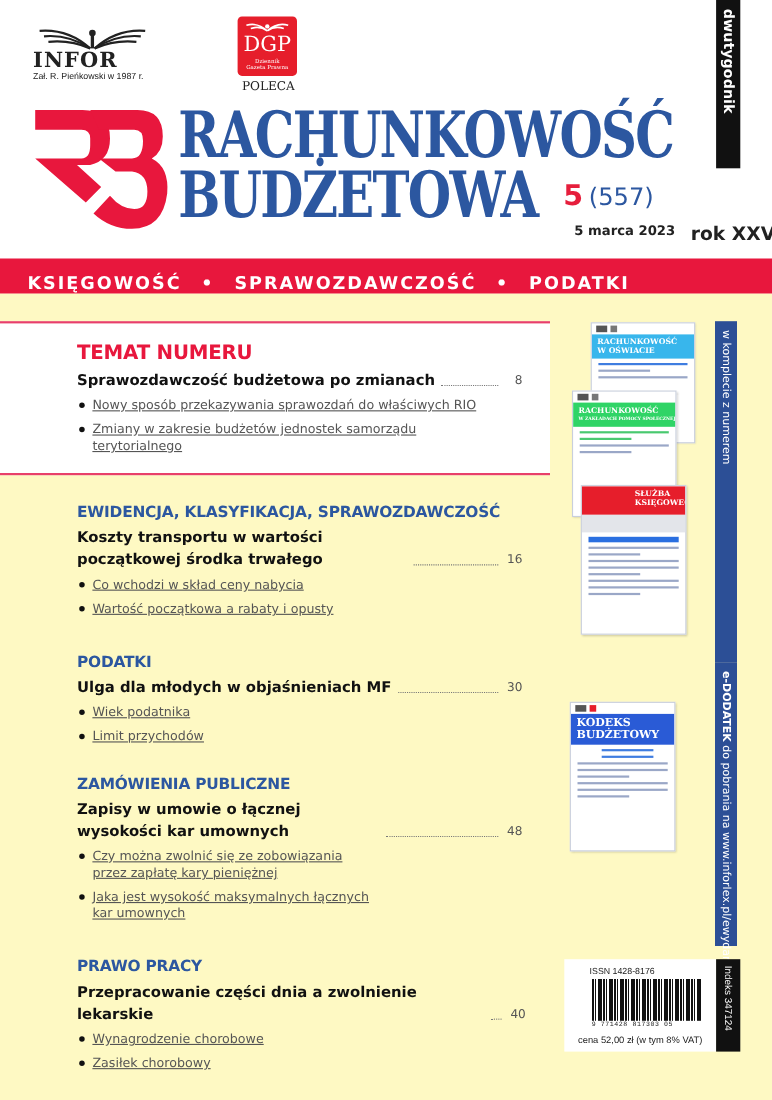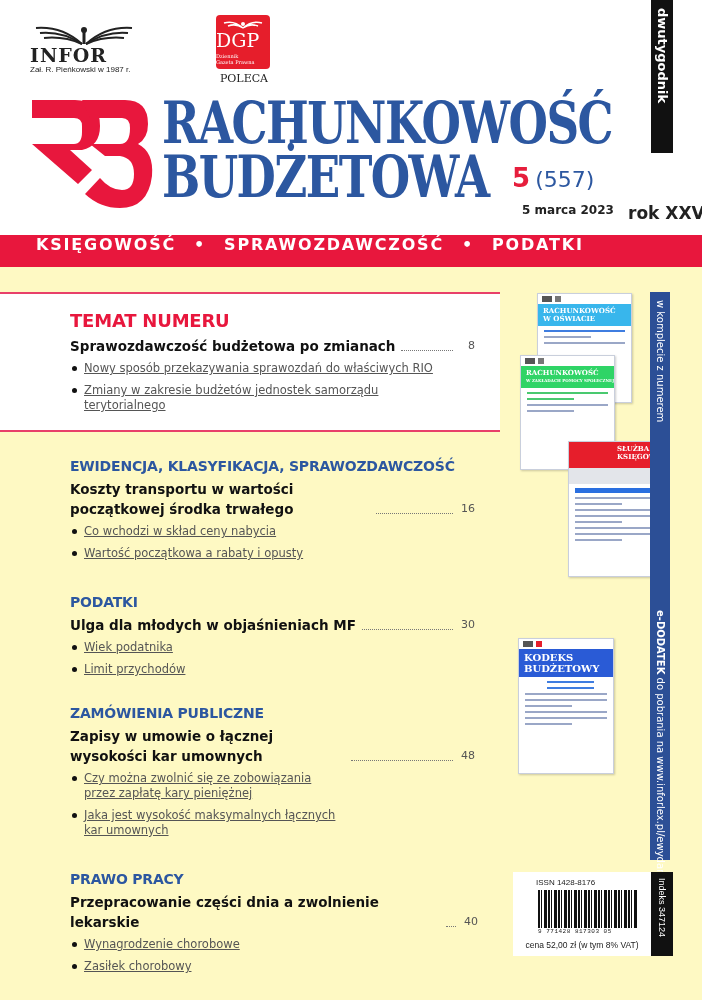--- a/index.html
+++ b/index.html
@@ -8,42 +8,42 @@
 
   
   .header { position: absolute; left: 0; top: 0; width: 702px; height: 233px; background: #ffffff; }
 
   .infor { position: absolute; left: 30px; top: 20px; width: 110px; }
   .infor svg { display: block; margin-left: 4px; }
   .infor .infor-name { font-family: "DejaVu Serif", serif; font-weight: bold; font-size: 19px; letter-spacing: 1px; color: #222; line-height: 18px; margin-top: -2px; }
   .infor .infor-sub { font-family: "Liberation Sans", sans-serif; font-size: 8px; color: #222; margin-top: 1px; white-space: nowrap; }
 
   .dgp { position: absolute; left: 216px; top: 15px; width: 56px; }
-  .dgp .dgp-box { width: 54px; height: 54px; background: #e61e2b; border-radius: 4px; position: relative; color: #fff; text-align: left; }
+  .dgp .dgp-box { width: 54px; height: 54px; background: #e61e2b; border-radius: 4px; position: relative; color: #fff; text-align: center; }
   .dgp .dgp-box .dgp-letters { position: absolute; top: 15px; left: 0; right: 0; font-family: "DejaVu Serif", serif; font-size: 19px; line-height: 20px; }
   .dgp .dgp-box .dgp-sub { position: absolute; top: 38px; left: 0; right: 0; font-family: "DejaVu Serif", serif; font-size: 5px; line-height: 6px; }
   .dgp .dgp-poleca { font-family: "DejaVu Serif", serif; font-size: 11px; color: #222; text-align: center; margin-top: 3px; }
 
   .rb-logo { position: absolute; left: 30px; top: 98px; }
 
   .title { position: absolute; left: 162px; top: 92px; font-family: "DejaVu Serif", serif; font-weight: bold; color: #2c57a0; line-height: 62px; }
   .title .t1 { font-size: 58px; letter-spacing: -2px; transform: scaleX(0.78); transform-origin: left; white-space: nowrap; }
   .title .t2 { font-size: 58px; letter-spacing: -2px; transform: scaleX(0.78); transform-origin: left; white-space: nowrap; margin-top: -8px; }
 
   .issue { position: absolute; left: 512px; top: 163px; font-family: "DejaVu Sans", sans-serif; white-space: nowrap; }
   .issue .num { color: #e61e3c; font-weight: bold; font-size: 26px; }
   .issue .total { color: #2c57a0; font-size: 22px; }
   .date { position: absolute; left: 522px; top: 203px; font-family: "DejaVu Sans", sans-serif; font-weight: bold; font-size: 12px; color: #222; white-space: nowrap; }
   .year { position: absolute; left: 628px; top: 203px; font-family: "DejaVu Sans", sans-serif; font-weight: bold; font-size: 17px; color: #222; white-space: nowrap; text-align: right; }
 
   .freq-tab { position: absolute; left: 651px; top: 0; width: 22px; height: 153px; background: #111; }
   .freq-tab span { position: absolute; left: 50%; top: 8px; writing-mode: vertical-rl; transform: translateX(-50%); color: #fff; font-weight: bold; font-size: 13px; white-space: nowrap; }
 
   
-  .band { position: absolute; left: 0; top: 235px; width: 702px; height: 32px; background: #e8173d; display: flex; align-items: flex-start; padding-left: 36px; color: #fff; font-weight: bold; font-size: 16px; letter-spacing: 1.8px; white-space: nowrap; }
+  .band { position: absolute; left: 0; top: 235px; width: 702px; height: 32px; background: #e8173d; display: flex; align-items: flex-end; padding-left: 25px; color: #fff; font-weight: bold; font-size: 16px; letter-spacing: 1.8px; white-space: nowrap; }
   .band .sep { margin: 0 18px; }
 
   
   .content { position: absolute; left: 0; top: 267px; width: 702px; height: 733px; background: #fef9c3; }
 
   .topic-box { position: absolute; left: 0; top: 25px; width: 500px; height: 140px; background: #ffffff; border-top: 2px solid #e8406a; border-bottom: 2px solid #e8406a; }
 
   .section { position: absolute; left: 70px; width: 405px; }
   .section .sec-title { font-weight: bold; font-size: 14px; color: #2c57a0; letter-spacing: -0.2px; line-height: 18px; }
   .section .sec-title.red { color: #e8173d; font-size: 18px; line-height: 22px; }
@@ -239,21 +239,21 @@
   <div class="thumb-band" style="background:#2fd466">
     <div>RACHUNKOWOŚĆ</div>
     <div style="font-size:4px">W ZAKŁADACH POMOCY SPOŁECZNEJ</div>
   </div>
   <div class="line g"></div>
     <div class="line g short"></div>
     <div class="line"></div>
     <div class="line short"></div>
 </div>
 
-<div class="thumb" style="left:568px; top:441px; width:96px; height:136px;">
+<div class="thumb" style="left:528px; top:441px; width:96px; height:136px;">
   <div class="thumb-band" style="background:#e61e2b; height:26px; font-size:7px; padding-left:48px">
     <div>SŁUŻBA</div>
     <div>KSIĘGOWEGO</div>
   </div>
   <div style="height:16px;background:#e3e5ea"></div>
   <div style="height:5px;background:#2a6fe0;margin:4px 6px"></div>
   <div class="line"></div>
     <div class="line short"></div>
     <div class="line"></div>
     <div class="line"></div>

